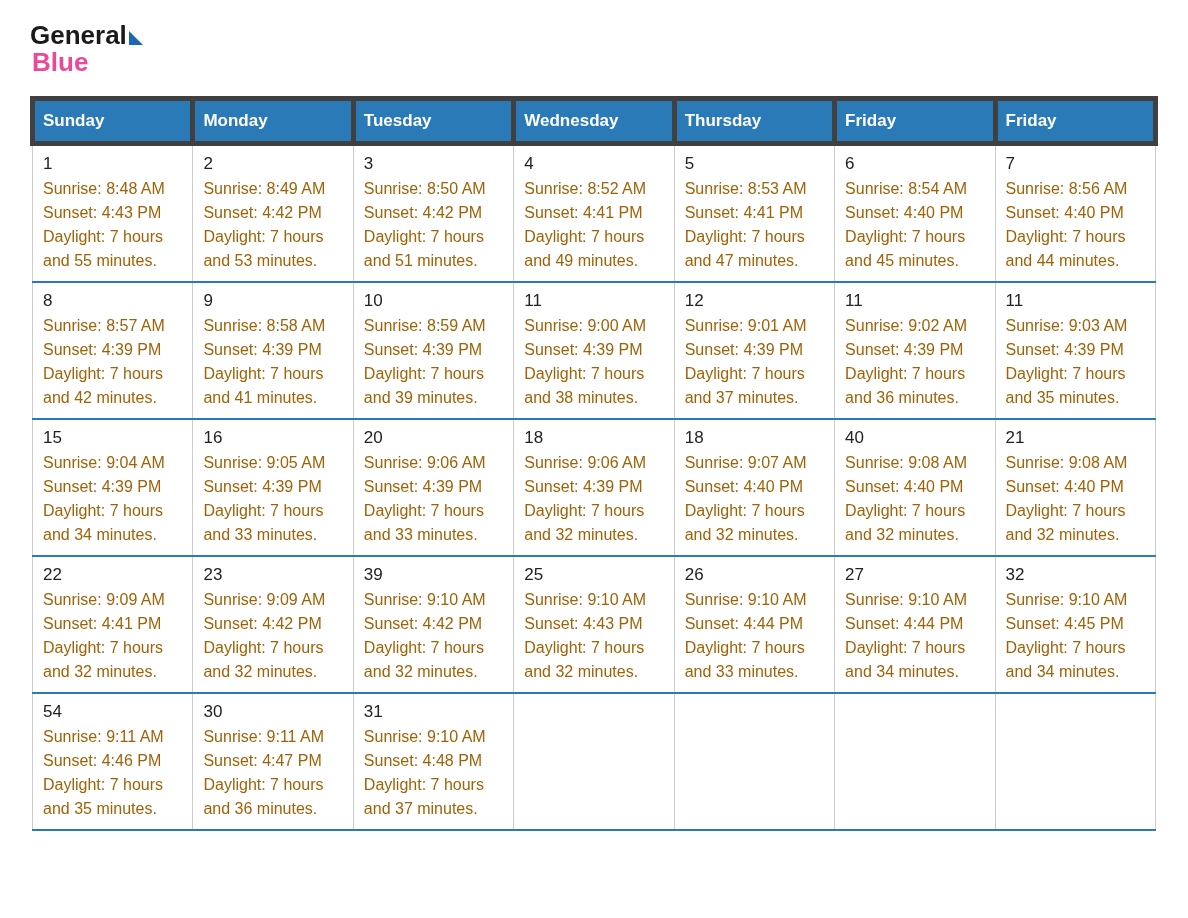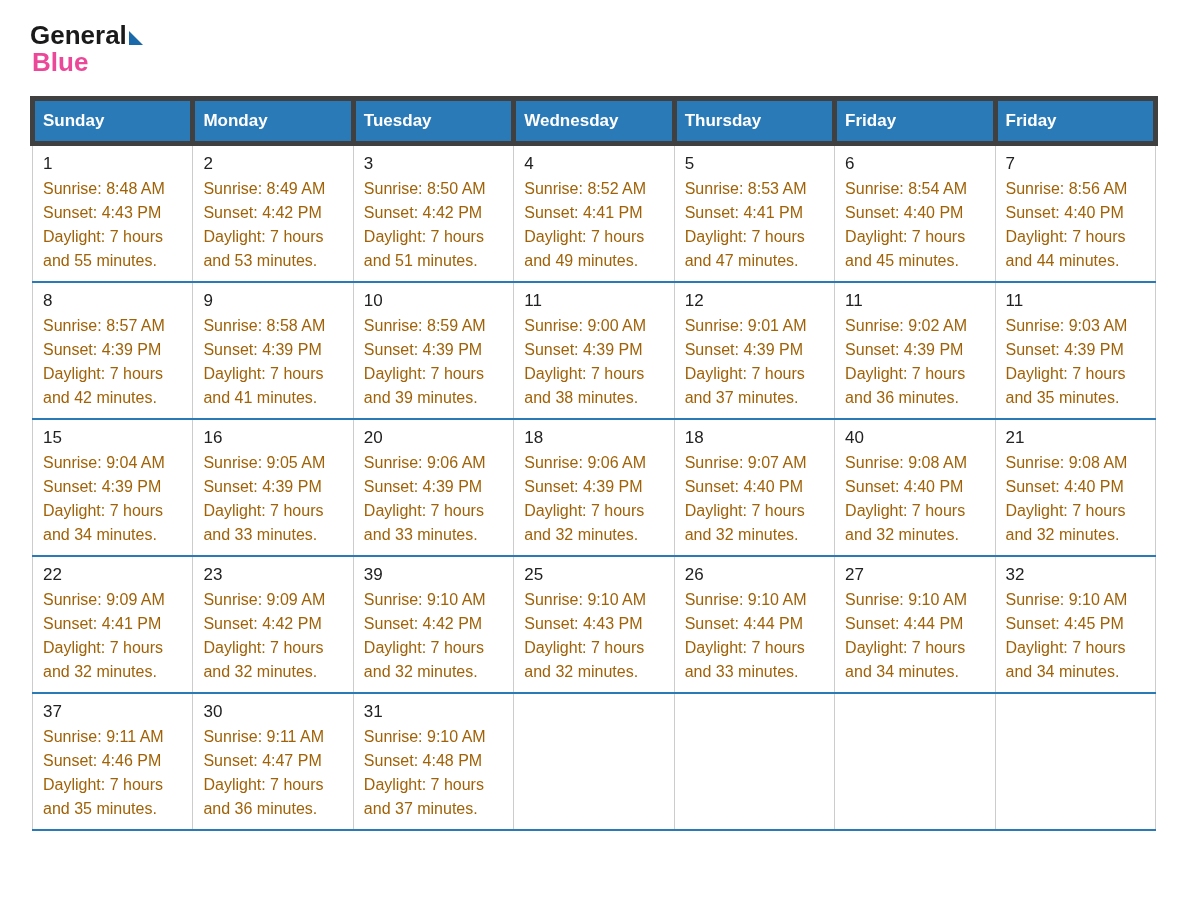--- a/index.html
+++ b/index.html
@@ -161,21 +161,21 @@
       <tr>
         <td><span class="day-num">22</span><span class="day-info">Sunrise: 9:09 AM<br>Sunset: 4:41 PM<br>Daylight: 7 hours and 32 minutes.</span></td>
         <td><span class="day-num">23</span><span class="day-info">Sunrise: 9:09 AM<br>Sunset: 4:42 PM<br>Daylight: 7 hours and 32 minutes.</span></td>
         <td><span class="day-num">39</span><span class="day-info">Sunrise: 9:10 AM<br>Sunset: 4:42 PM<br>Daylight: 7 hours and 32 minutes.</span></td>
         <td><span class="day-num">25</span><span class="day-info">Sunrise: 9:10 AM<br>Sunset: 4:43 PM<br>Daylight: 7 hours and 32 minutes.</span></td>
         <td><span class="day-num">26</span><span class="day-info">Sunrise: 9:10 AM<br>Sunset: 4:44 PM<br>Daylight: 7 hours and 33 minutes.</span></td>
         <td><span class="day-num">27</span><span class="day-info">Sunrise: 9:10 AM<br>Sunset: 4:44 PM<br>Daylight: 7 hours and 34 minutes.</span></td>
         <td><span class="day-num">32</span><span class="day-info">Sunrise: 9:10 AM<br>Sunset: 4:45 PM<br>Daylight: 7 hours and 34 minutes.</span></td>
       </tr>
       <tr>
-        <td><span class="day-num">37</span><span class="day-info">Sunrise: 9:11 AM<br>Sunset: 4:46 PM<br>Daylight: 7 hours and 35 minutes.</span></td>
+        <td><span class="day-num">54</span><span class="day-info">Sunrise: 9:11 AM<br>Sunset: 4:46 PM<br>Daylight: 7 hours and 35 minutes.</span></td>
         <td><span class="day-num">30</span><span class="day-info">Sunrise: 9:11 AM<br>Sunset: 4:47 PM<br>Daylight: 7 hours and 36 minutes.</span></td>
         <td><span class="day-num">31</span><span class="day-info">Sunrise: 9:10 AM<br>Sunset: 4:48 PM<br>Daylight: 7 hours and 37 minutes.</span></td>
         <td></td>
         <td></td>
         <td></td>
         <td></td>
       </tr>
     </tbody>
 </table>
 

